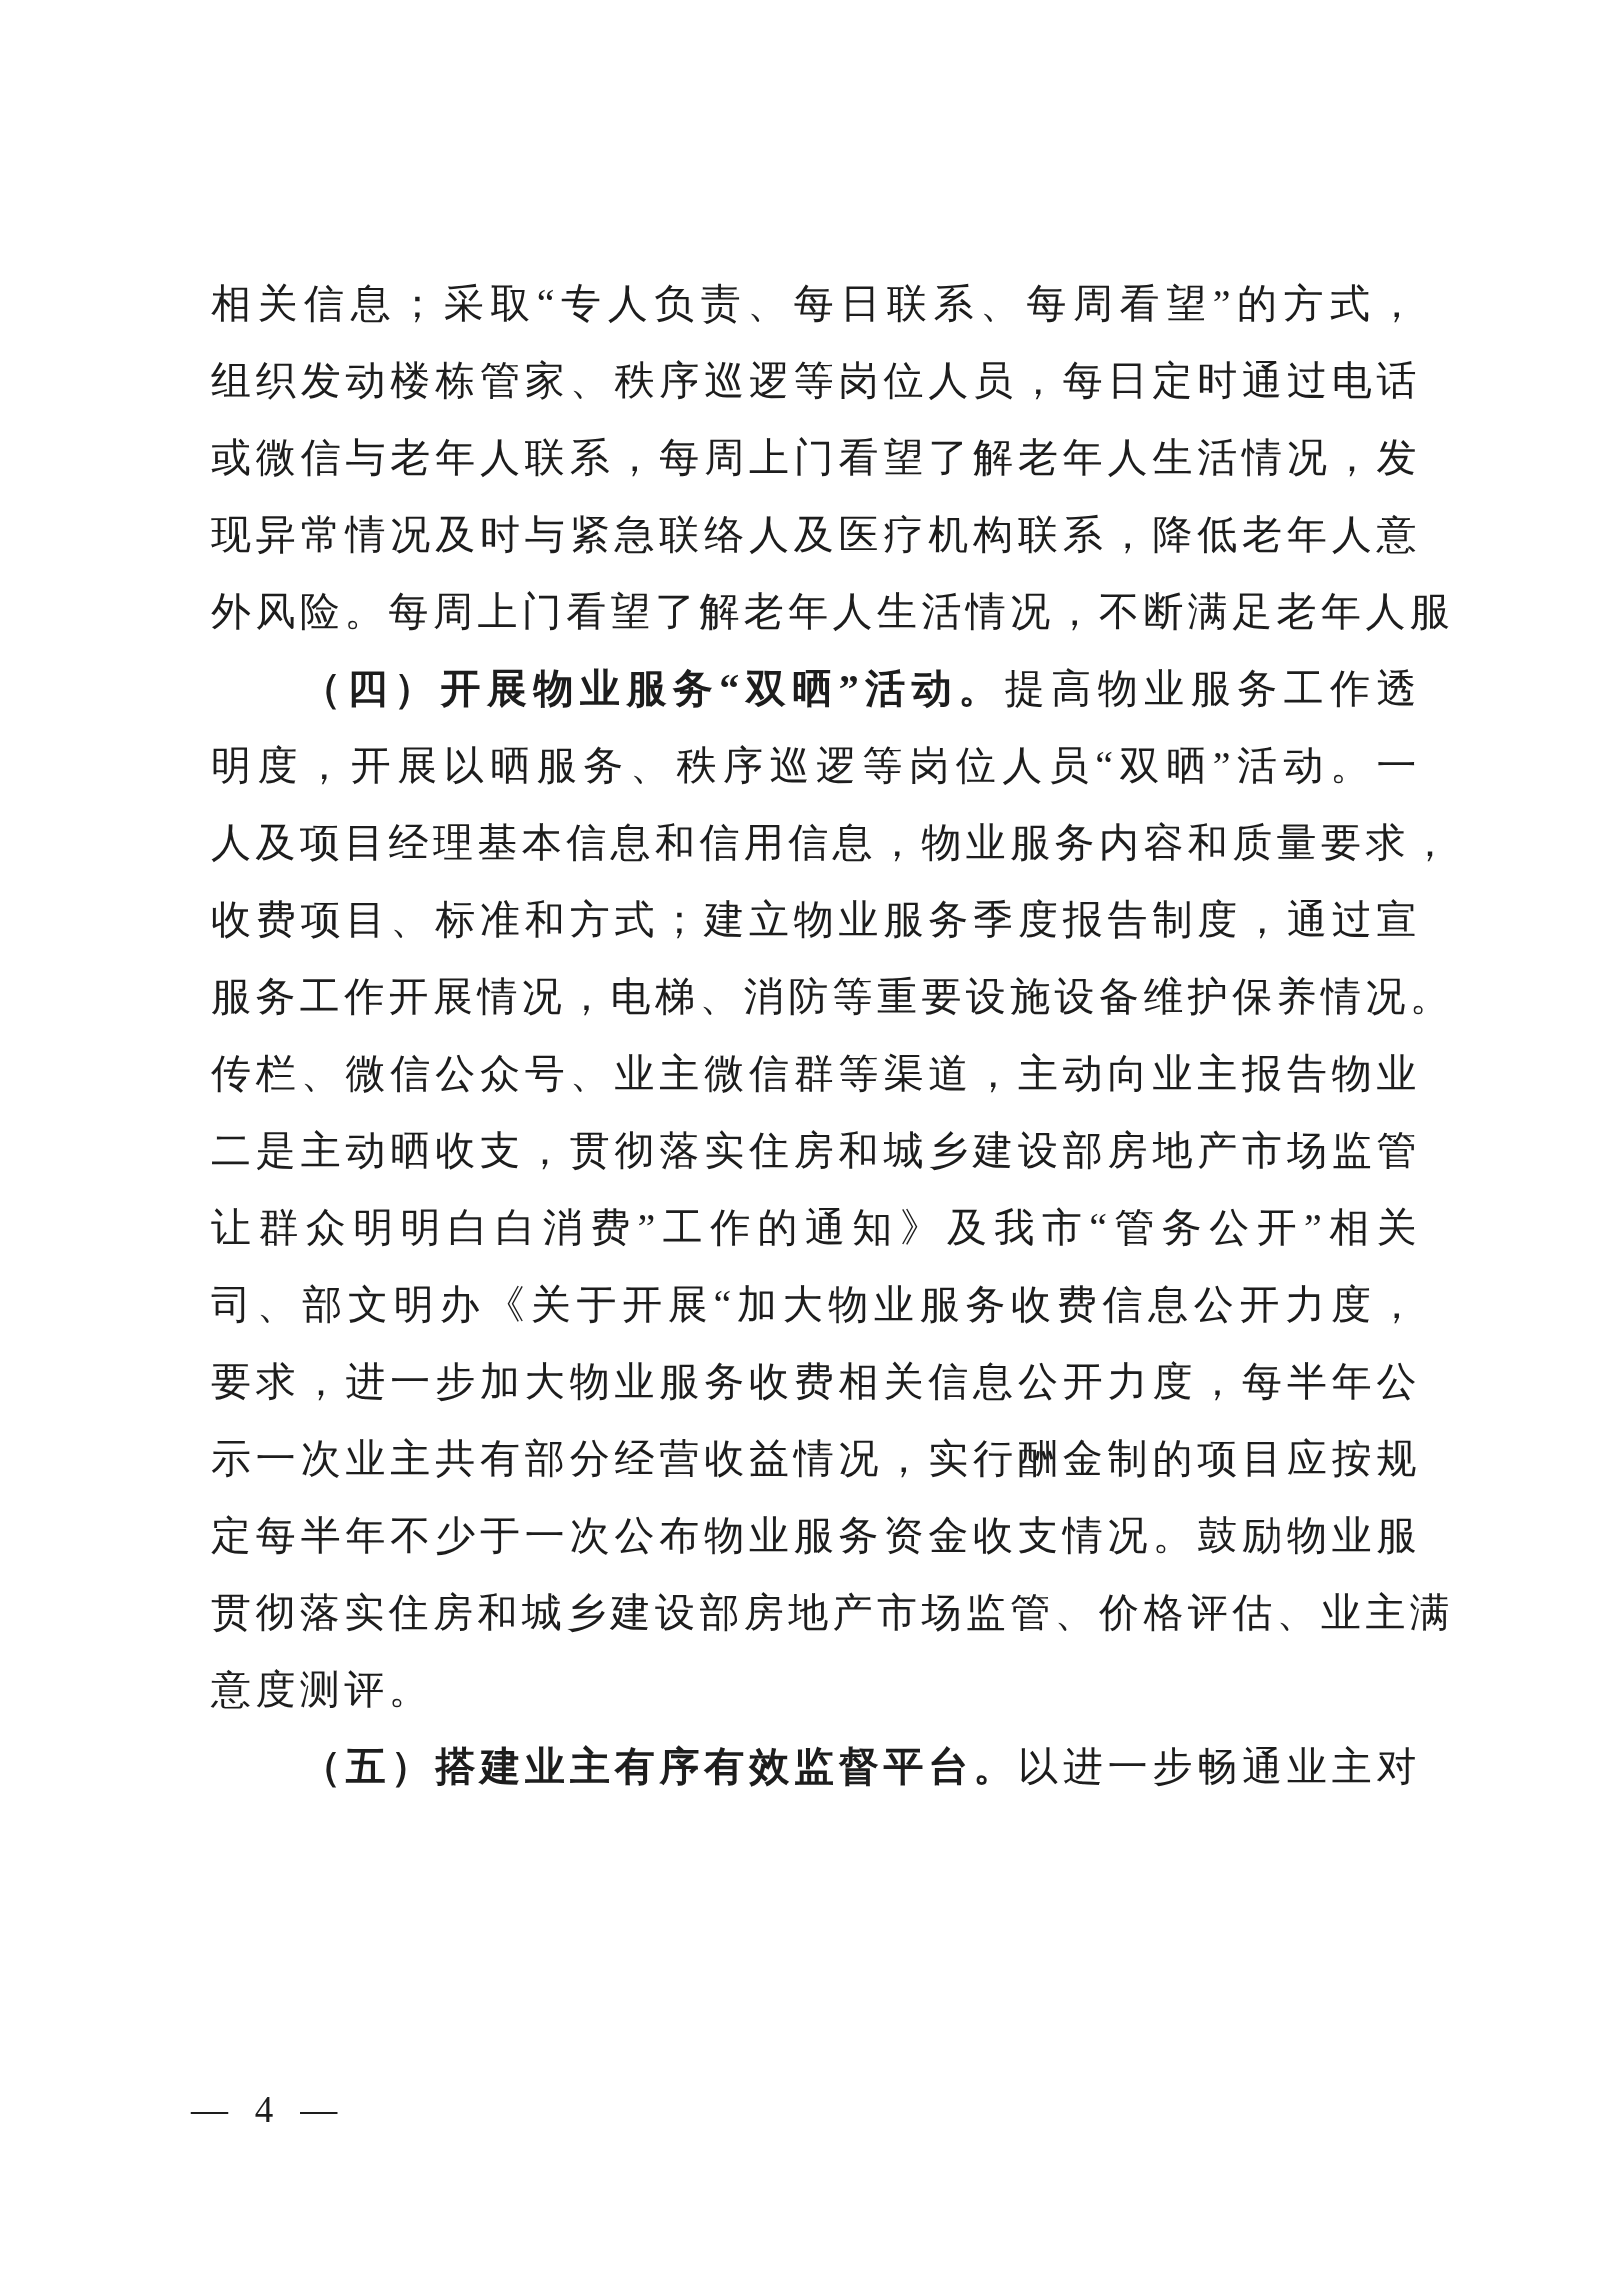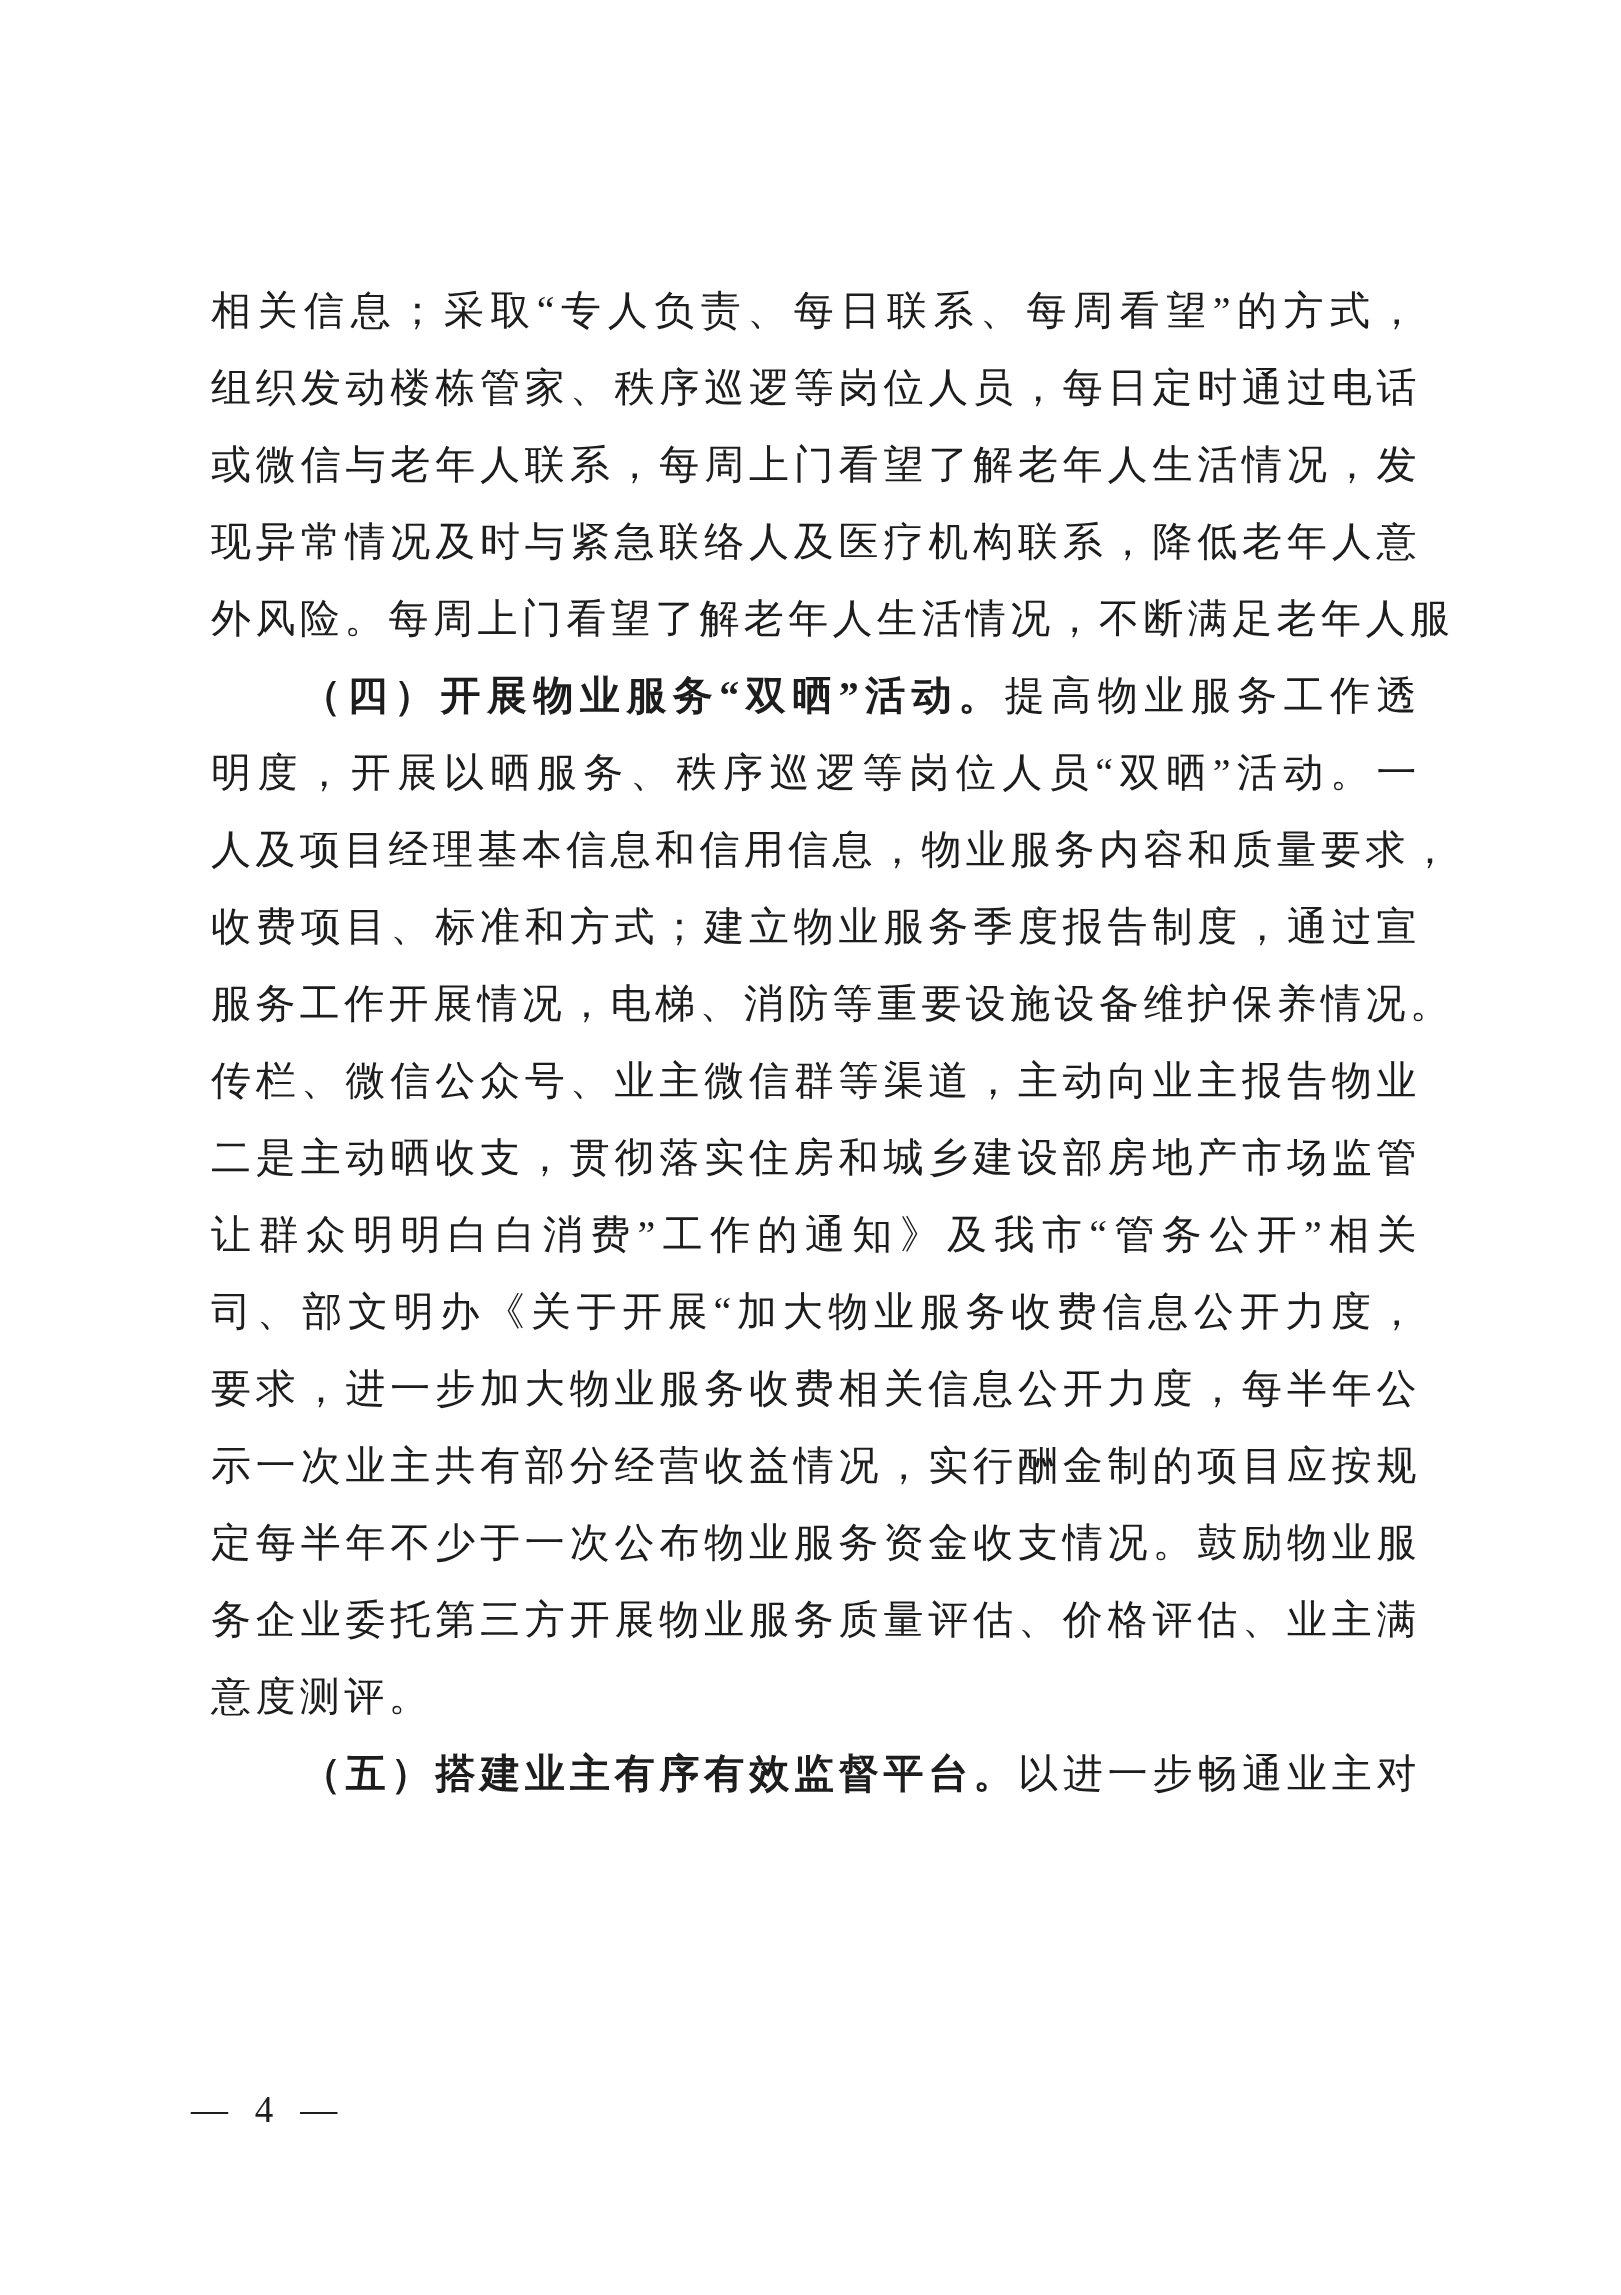--- a/index.html
+++ b/index.html
@@ -12,21 +12,21 @@
     width: 1622px;
     height: 2295px;
     background: #ffffff;
     overflow: hidden;
     font-family: "Liberation Serif", "DejaVu Serif", serif;
     color: #1d1d1d;
   }
   .doc-body {
     position: absolute;
     left: 211px;
-    top: 272px;
+    top: 265px;
     width: 1210px;
     font-family: Liberation Serif, serif;
   }
   .line {
     height: 77px;
     line-height: 77px;
     font-size: 40px;
     letter-spacing: 4.4px;
     white-space: nowrap;
     text-align: justify;
@@ -68,19 +68,19 @@
       <div class="line"><span class="seg">人及项目经理基本信息和信用信息，物业服务内容和质量要求，</span></div>
       <div class="line"><span class="seg">收费项目、标准和方式；建立物业服务季度报告制度，通过宣</span></div>
       <div class="line"><span class="seg">服务工作开展情况，电梯、消防等重要设施设备维护保养情况。</span></div>
       <div class="line"><span class="seg">传栏、微信公众号、业主微信群等渠道，主动向业主报告物业</span></div>
       <div class="line"><span class="seg">二是主动晒收支，贯彻落实住房和城乡建设部房地产市场监管</span></div>
       <div class="line"><span class="seg">让群众明明白白消费”工作的通知》及我市“管务公开”相关</span></div>
       <div class="line"><span class="seg">司、部文明办《关于开展“加大物业服务收费信息公开力度，</span></div>
       <div class="line"><span class="seg">要求，进一步加大物业服务收费相关信息公开力度，每半年公</span></div>
       <div class="line"><span class="seg">示一次业主共有部分经营收益情况，实行酬金制的项目应按规</span></div>
       <div class="line"><span class="seg">定每半年不少于一次公布物业服务资金收支情况。鼓励物业服</span></div>
-      <div class="line"><span class="seg">务企业委托第三方开展物业服务质量评估、价格评估、业主满</span></div>
+      <div class="line"><span class="seg">贯彻落实住房和城乡建设部房地产市场监管、价格评估、业主满</span></div>
       <div class="line short"><span class="seg">意度测评。</span></div>
       <div class="line indent"><span class="seg bold">（五）搭建业主有序有效监督平台。</span><span class="seg">以进一步畅通业主对</span></div>
     </div>
   <div class="footer-page-number">— 4 —</div>
 </div>
 
 
 </body></html>

